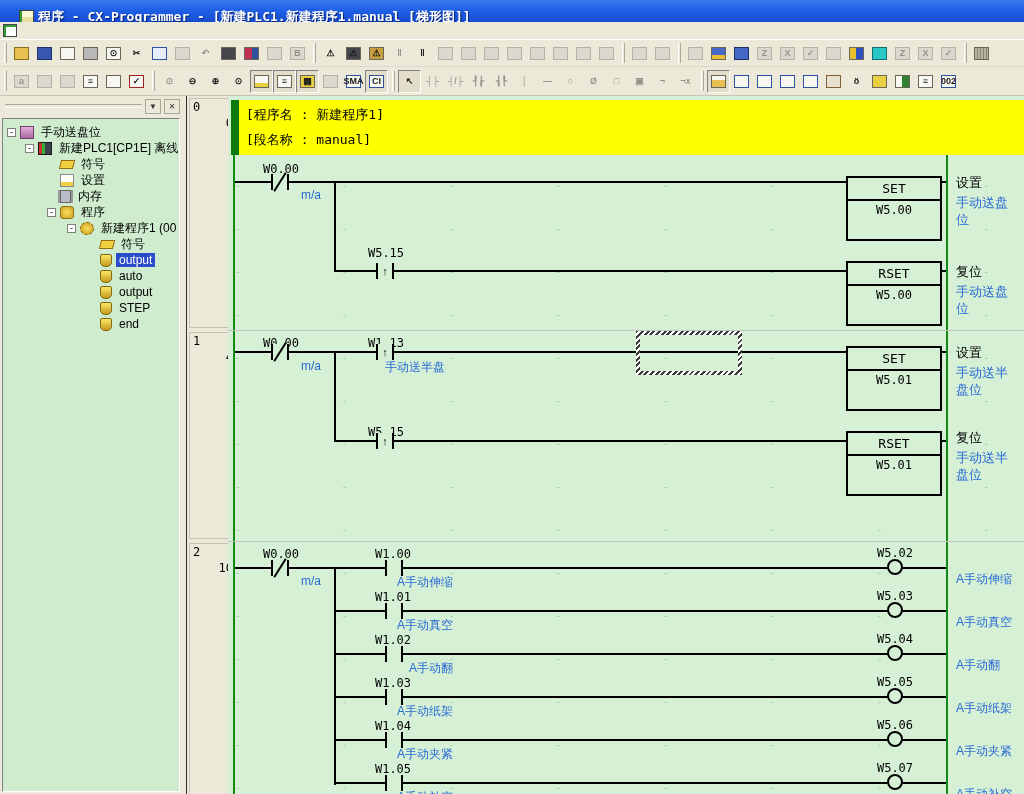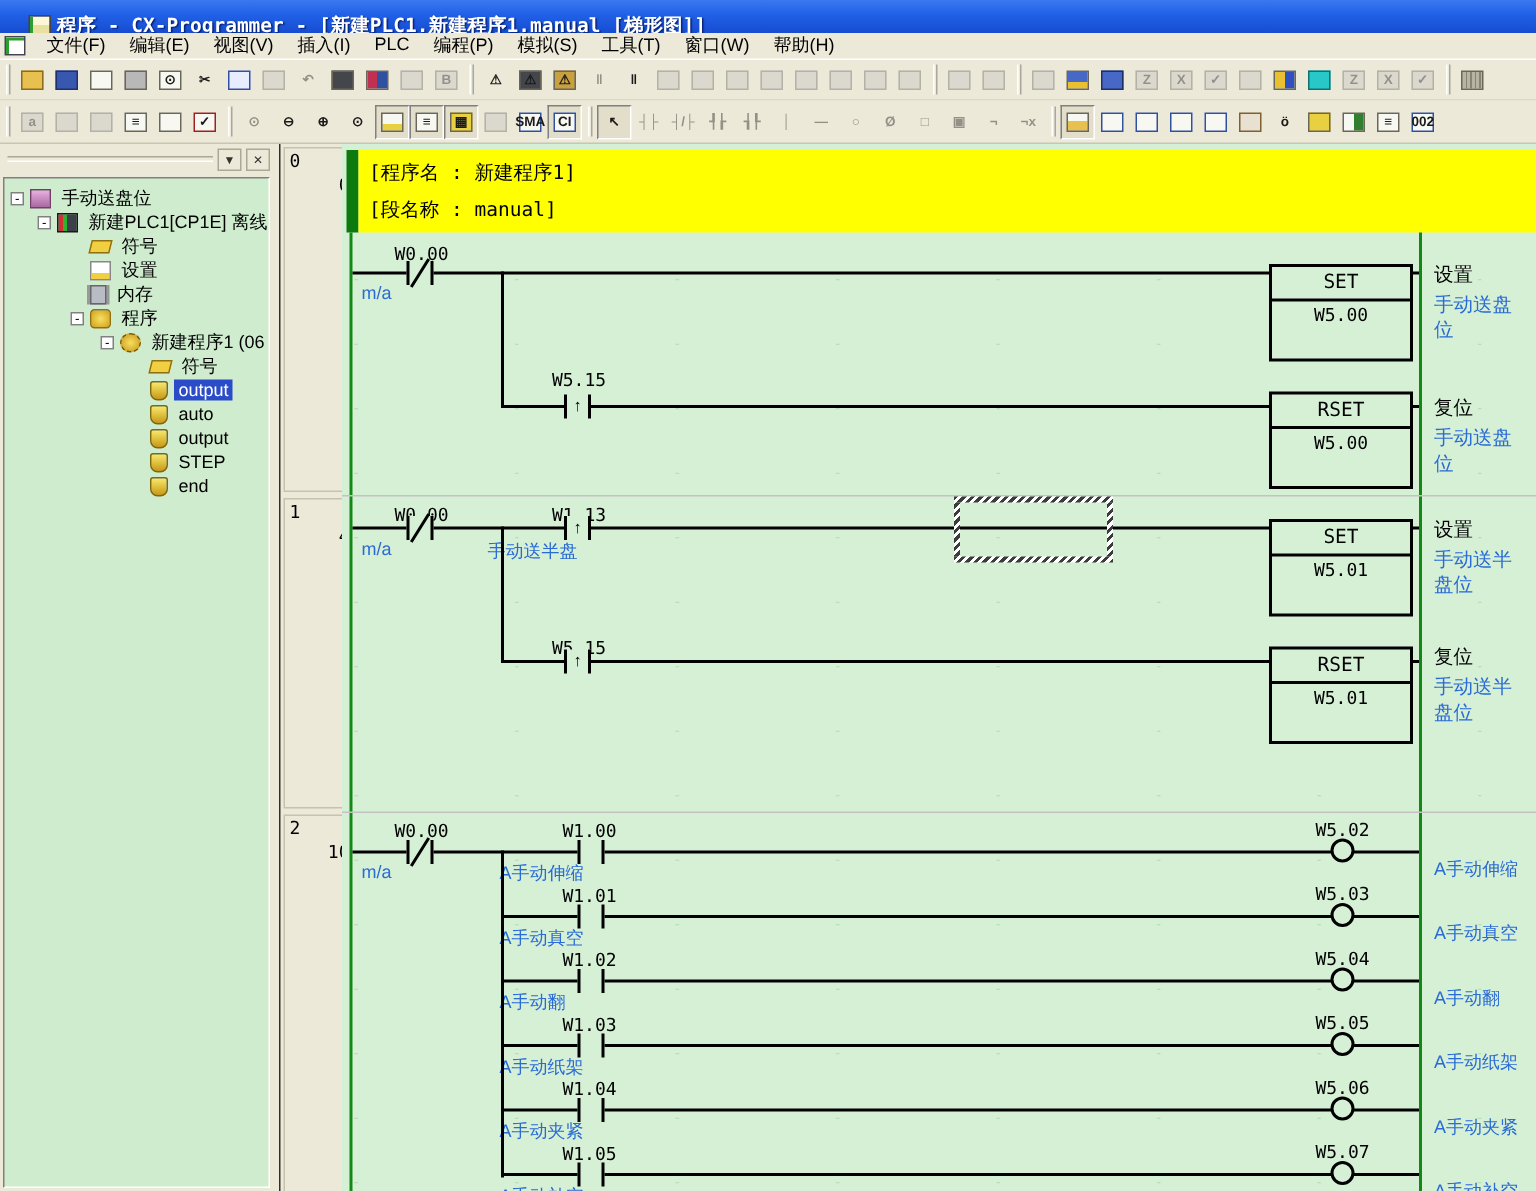--- a/index.html
+++ b/index.html
@@ -82,21 +82,21 @@
   .hl{position:absolute;height:2px;background:#000;z-index:1}
   .vl{position:absolute;width:2px;background:#000;z-index:1}
   .contact{position:absolute;width:18px;height:16px;background:#d6f0d6;z-index:2}
   .contact::before,.contact::after{content:"";position:absolute;top:0;width:2px;height:16px;background:#000}
   .contact::before{left:0}.contact::after{right:0}
   .contact .slash{position:absolute;left:-2px;top:7px;width:22px;height:2px;background:#000;transform:rotate(-58deg)}
   .contact .up{position:absolute;left:0;right:0;top:1px;text-align:center;font-size:11px;line-height:14px;color:#000}
   .coil{position:absolute;width:16px;height:16px;border:2px solid #000;border-radius:50%;background:#d6f0d6;z-index:2}
 
   .addr{position:absolute;width:80px;text-align:center;font:12px "DejaVu Sans Mono",monospace;color:#000;white-space:nowrap}
-  .cmt{position:absolute;color:#2a6bd4;font-size:12px;text-align:left}
+  .cmt{position:absolute;color:#2a6bd4;font-size:12px;text-align:right}
 
   .ibox{position:absolute;left:618px;width:96px;height:65px;border:2px solid #000;background:#d6f0d6;z-index:2}
   .ibox .t{height:23px;border-bottom:2px solid #000;display:flex;align-items:center;justify-content:center;
     font:13px "DejaVu Sans Mono",monospace;color:#000}
   .ibox .o{display:flex;justify-content:center;padding-top:2px;font:12px "DejaVu Sans Mono",monospace;color:#000}
 
   .rlab{position:absolute;left:728px;width:64px;font-size:13px;line-height:17px;color:#000}
   .rlab.blue{color:#2a6bd4}
   .rsep{position:absolute;left:0;right:0;height:1px;background:#c2c2c2}
   .selrect{position:absolute;left:408px;top:235px;width:106px;height:44px;z-index:5;
@@ -114,33 +114,20 @@
 </head>
 <body>
 
 <div class="titlebar">
   <span class="app-icon"></span>
   <span class="title-text">程序 - CX-Programmer - [新建PLC1.新建程序1.manual [梯形图]]</span>
 </div>
 
 <div class="menubar">
   <span class="doc-icon"></span>
-  <div style="display:flex">
-
-  <span class="menu-item">文件(F)</span>
-      <span class="menu-item">编辑(E)</span>
-      <span class="menu-item">视图(V)</span>
-      <span class="menu-item">插入(I)</span>
-      <span class="menu-item">PLC</span>
-      <span class="menu-item">编程(P)</span>
-      <span class="menu-item">模拟(S)</span>
-      <span class="menu-item">工具(T)</span>
-      <span class="menu-item">窗口(W)</span>
-      <span class="menu-item">帮助(H)</span>
-    </div>
 </div>
 
 <div class="toolbar r1">
   <span class="tgrip"></span>
   <div class="tgroup">
       <span class="tbtn" title="open-button">
         <i class="tico" style="background:#e8c050;border-color:#8a6d1c"></i>
         <b class="tg"></b>
       </span>
       <span class="tbtn" title="save-button">
@@ -520,21 +507,21 @@
 
       <div class="trow" data-level="2">
         <span class="texp">-</span>
         <i class="ti" data-icon="programs-icon"></i>
         <span class="tlabel">程序</span>
       </div>
 
       <div class="trow" data-level="3">
         <span class="texp">-</span>
         <i class="ti" data-icon="program-icon"></i>
-        <span class="tlabel">新建程序1 (06</span>
+        <span class="tlabel">新建程序1 (00</span>
       </div>
 
       <div class="trow" data-level="4">
         <span class="texp"></span>
         <i class="ti" data-icon="symbols-icon"></i>
         <span class="tlabel">符号</span>
       </div>
 
       <div class="trow" data-level="4" data-selected="1">
         <span class="texp"></span>

